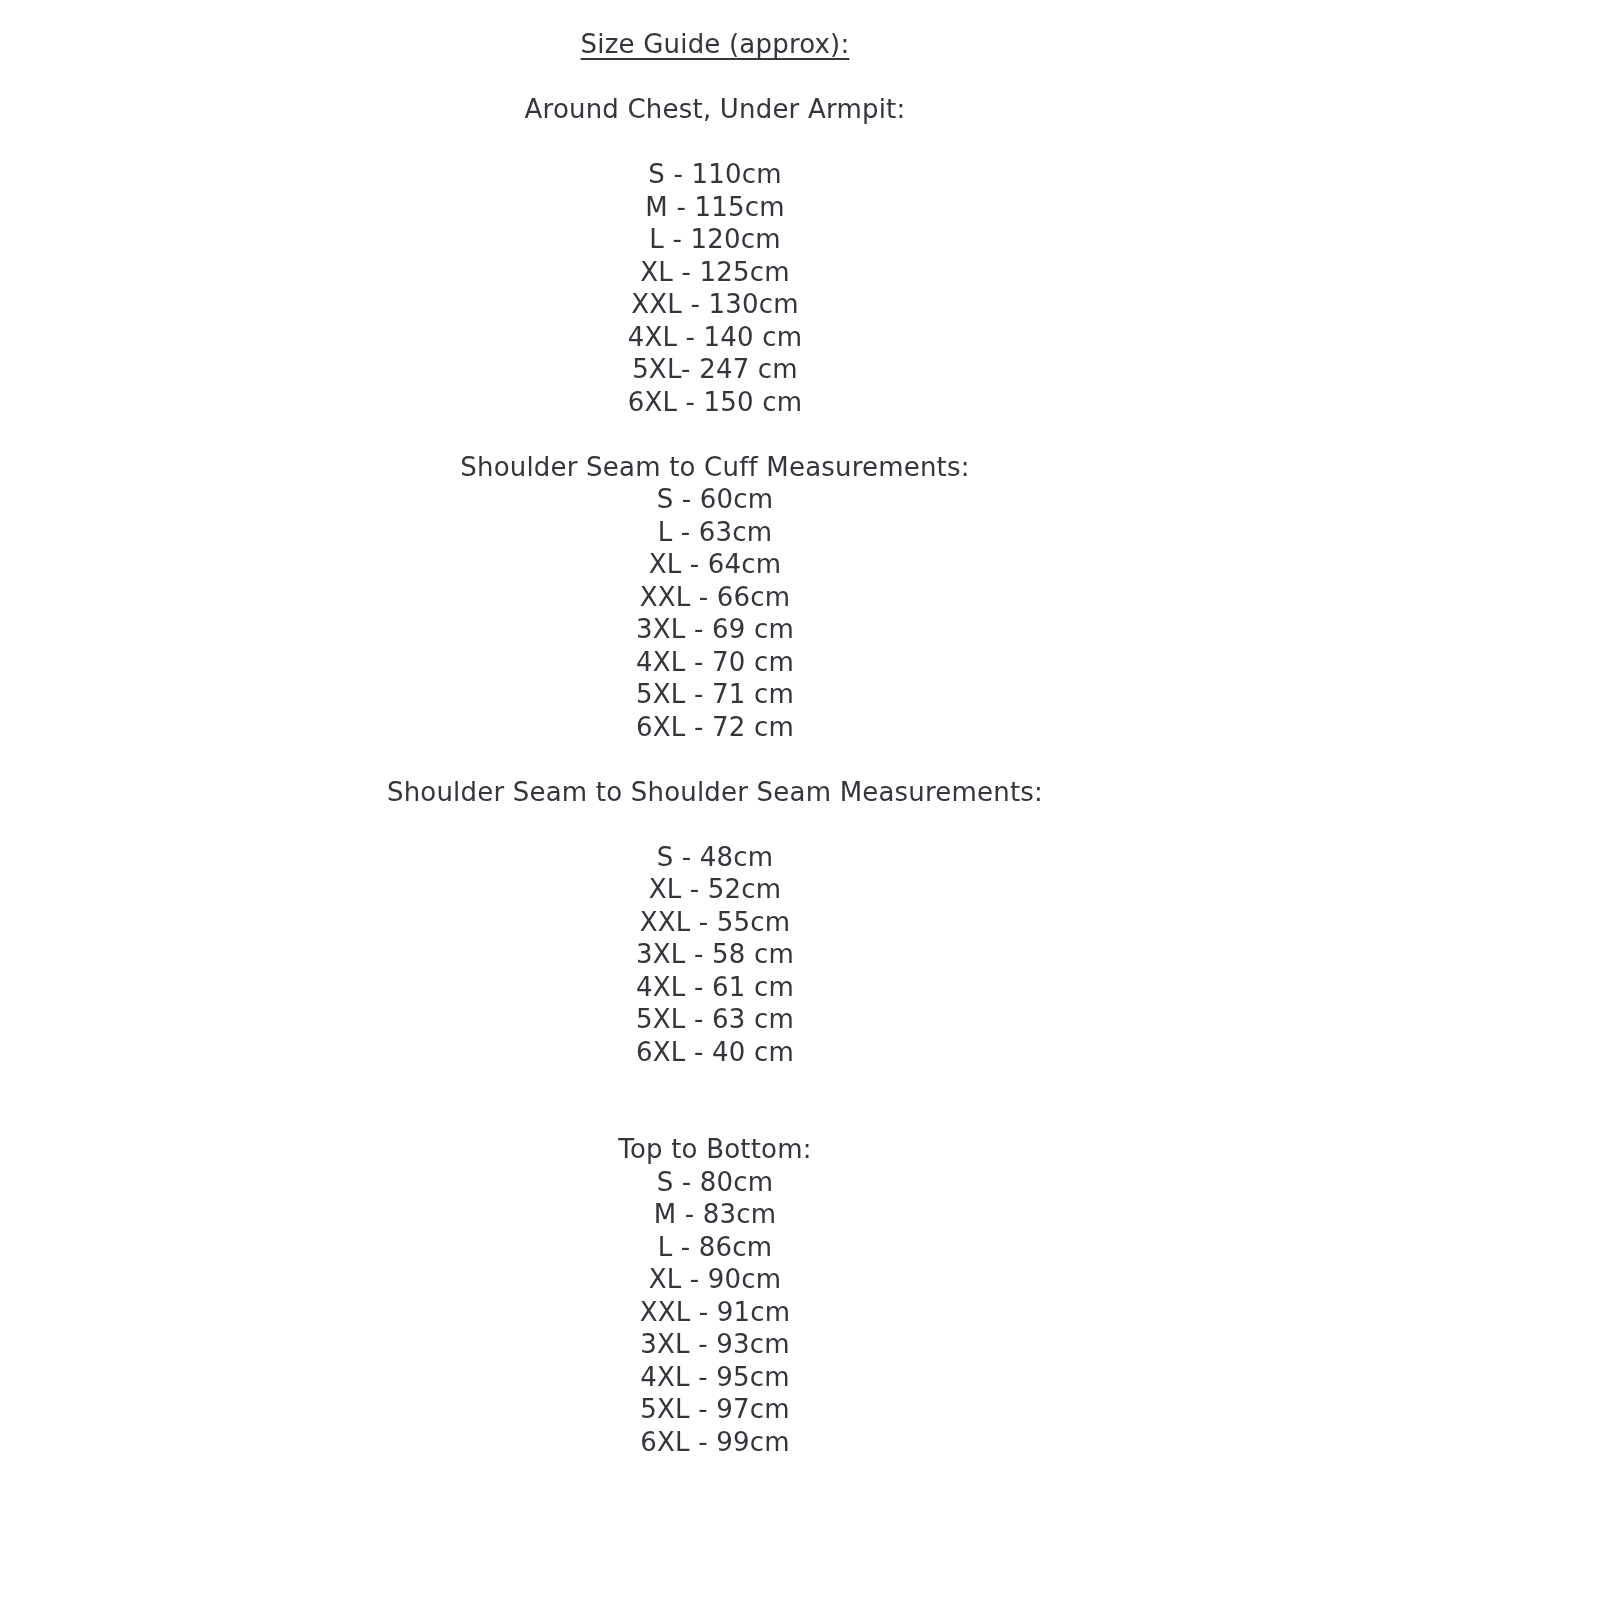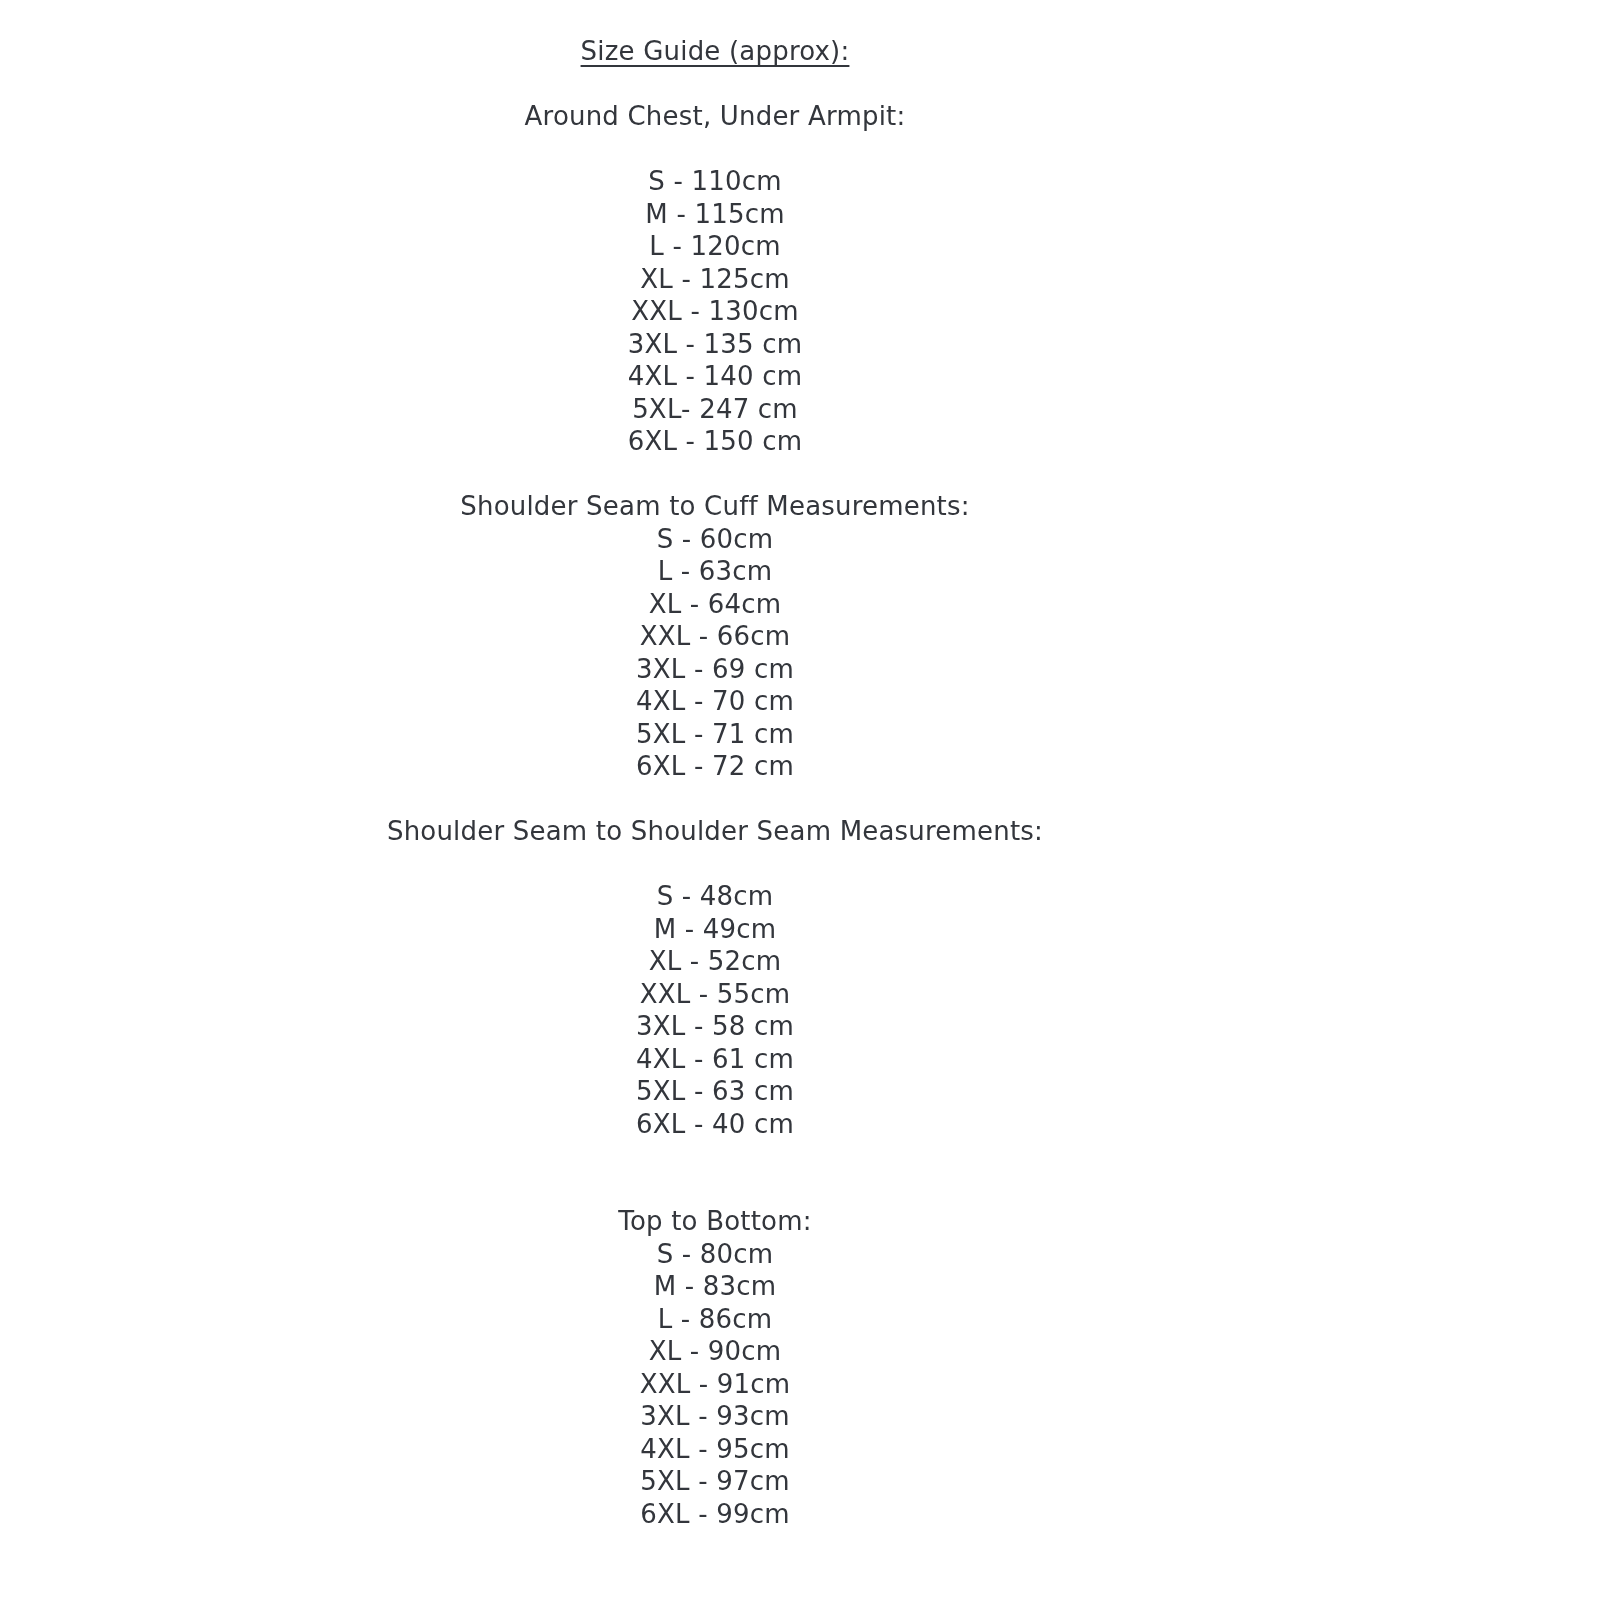--- a/index.html
+++ b/index.html
@@ -10,21 +10,21 @@
   body {
     width: 1600px;
     height: 1600px;
     overflow: hidden;
     font-family: "DejaVu Sans", "Liberation Sans", sans-serif;
     color: #33363c;
   }
   .page {
     box-sizing: border-box;
     width: 1330px;
-    padding-top: 35px;
+    padding-top: 28px;
     
     padding-left: 100px;
     text-align: center;
     font-size: 26px;
     line-height: 32.5px;
     letter-spacing: 0.2px;
   }
   .title {
     text-decoration: underline;
     text-underline-offset: 5px;
@@ -49,42 +49,40 @@
 
   <div class="title">Size Guide (approx):</div>
 
   <div class="section gap-after-heading">
     <div class="heading">Around Chest, Under Armpit:</div>
     <div class="line">S - 110cm</div>
     <div class="line">M - 115cm</div>
     <div class="line">L - 120cm</div>
     <div class="line">XL - 125cm</div>
     <div class="line">XXL - 130cm</div>
-    <div class="line">3XL - 135 cm</div>
     <div class="line">4XL - 140 cm</div>
     <div class="line">5XL- 247 cm</div>
     <div class="line">6XL - 150 cm</div>
   </div>
 
   <div class="section">
     <div class="heading">Shoulder Seam to Cuff Measurements:</div>
     <div class="line">S - 60cm</div>
     <div class="line">L - 63cm</div>
     <div class="line">XL - 64cm</div>
     <div class="line">XXL - 66cm</div>
     <div class="line">3XL - 69 cm</div>
     <div class="line">4XL - 70 cm</div>
     <div class="line">5XL - 71 cm</div>
     <div class="line">6XL - 72 cm</div>
   </div>
 
   <div class="section gap-after-heading">
     <div class="heading">Shoulder Seam to Shoulder Seam Measurements:</div>
     <div class="line">S - 48cm</div>
-    <div class="line">M - 49cm</div>
     <div class="line">XL - 52cm</div>
     <div class="line">XXL - 55cm</div>
     <div class="line">3XL - 58 cm</div>
     <div class="line">4XL - 61 cm</div>
     <div class="line">5XL - 63 cm</div>
     <div class="line">6XL - 40 cm</div>
   </div>
 
   <div class="section extra-gap-before">
     <div class="heading">Top to Bottom:</div>

